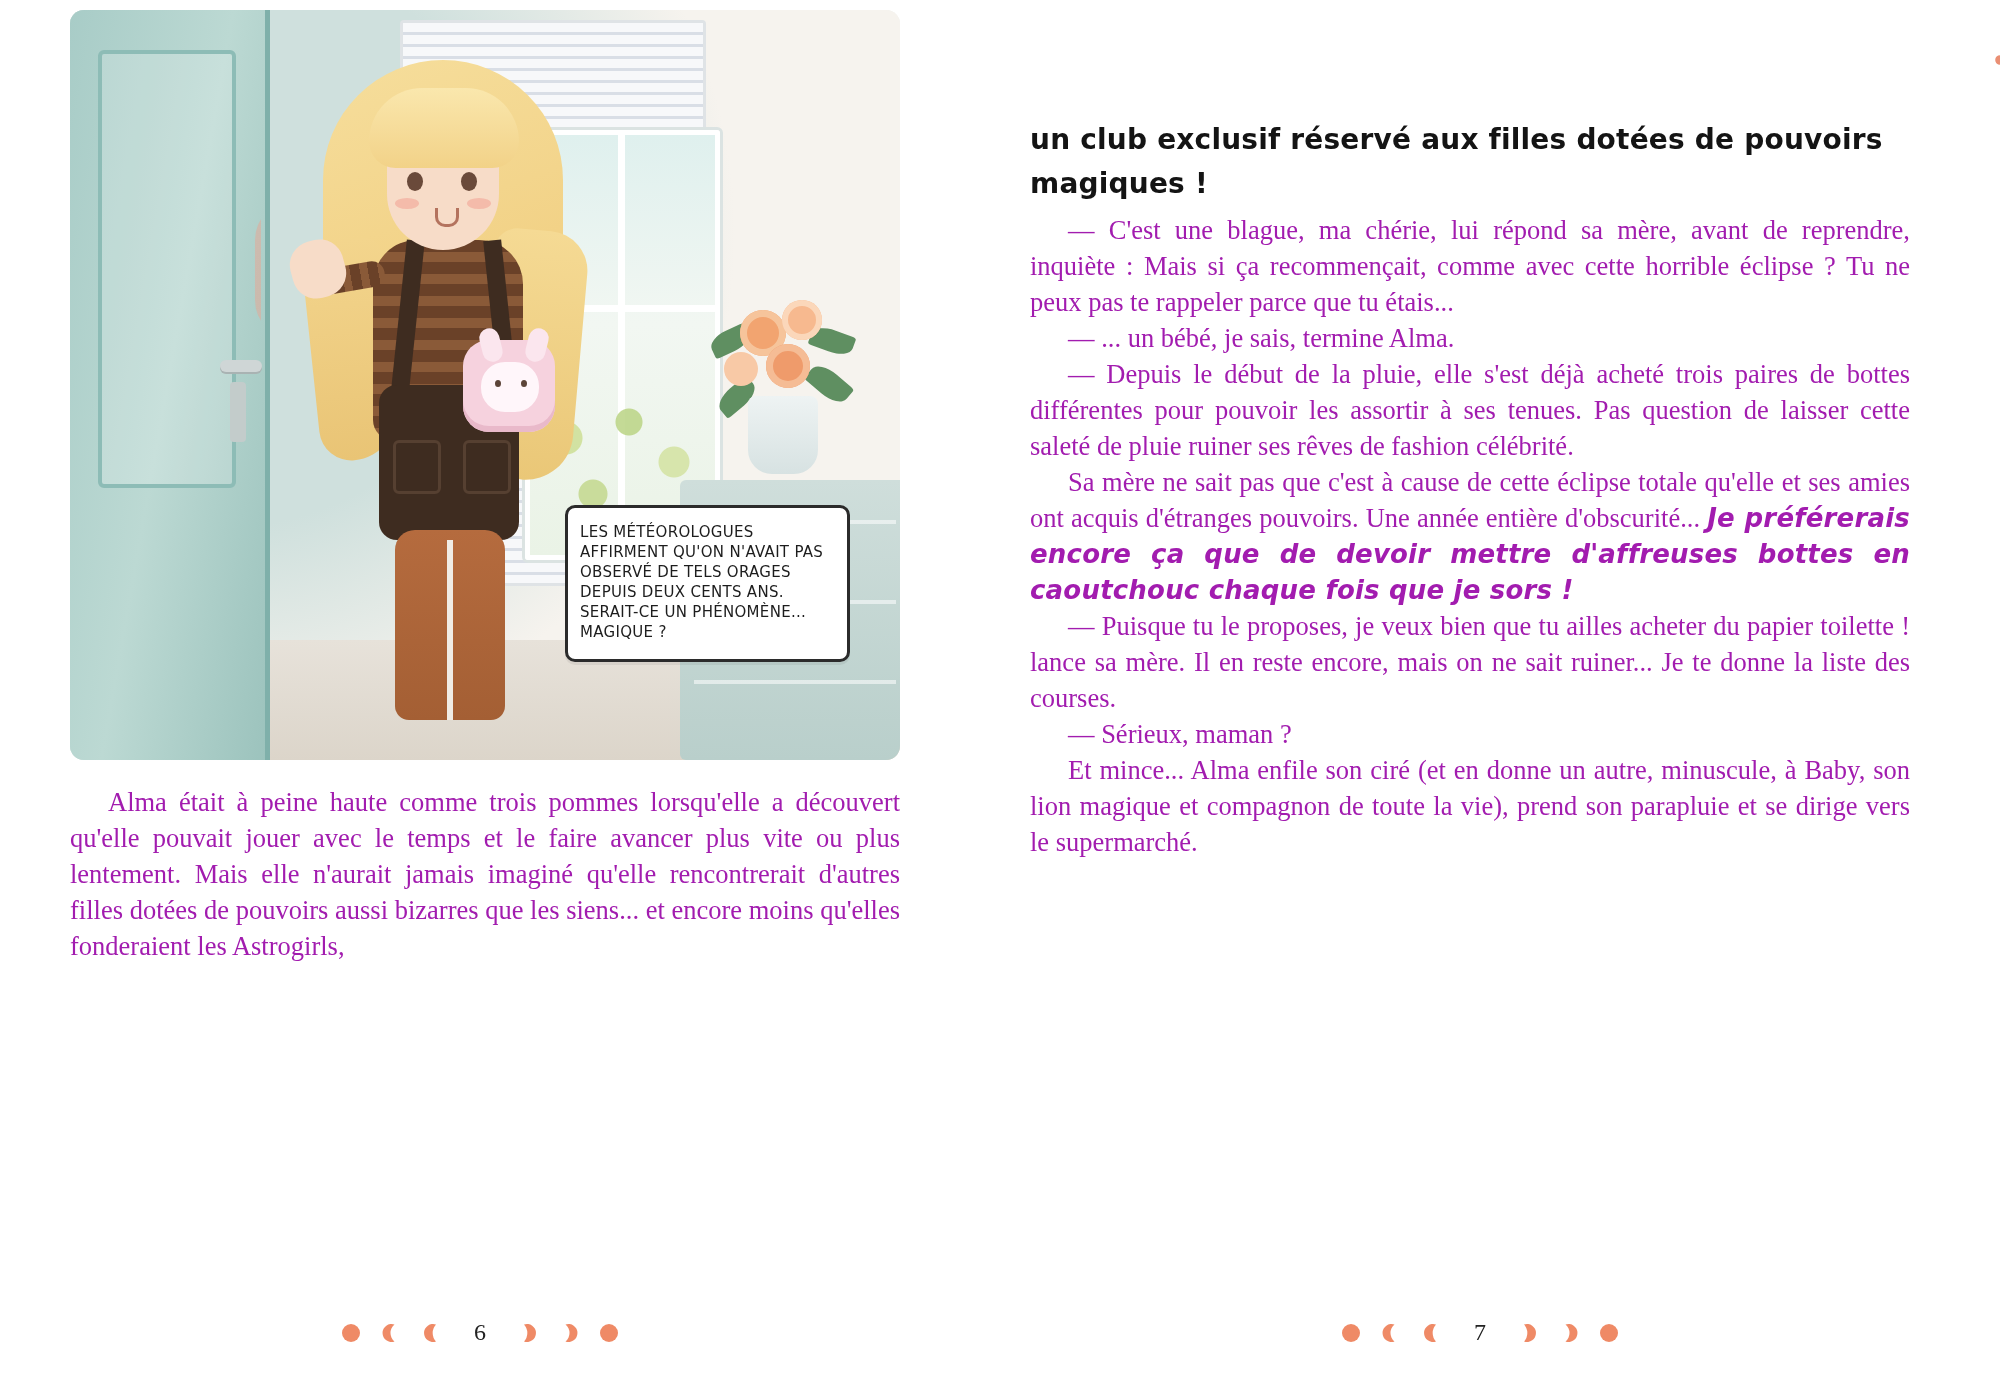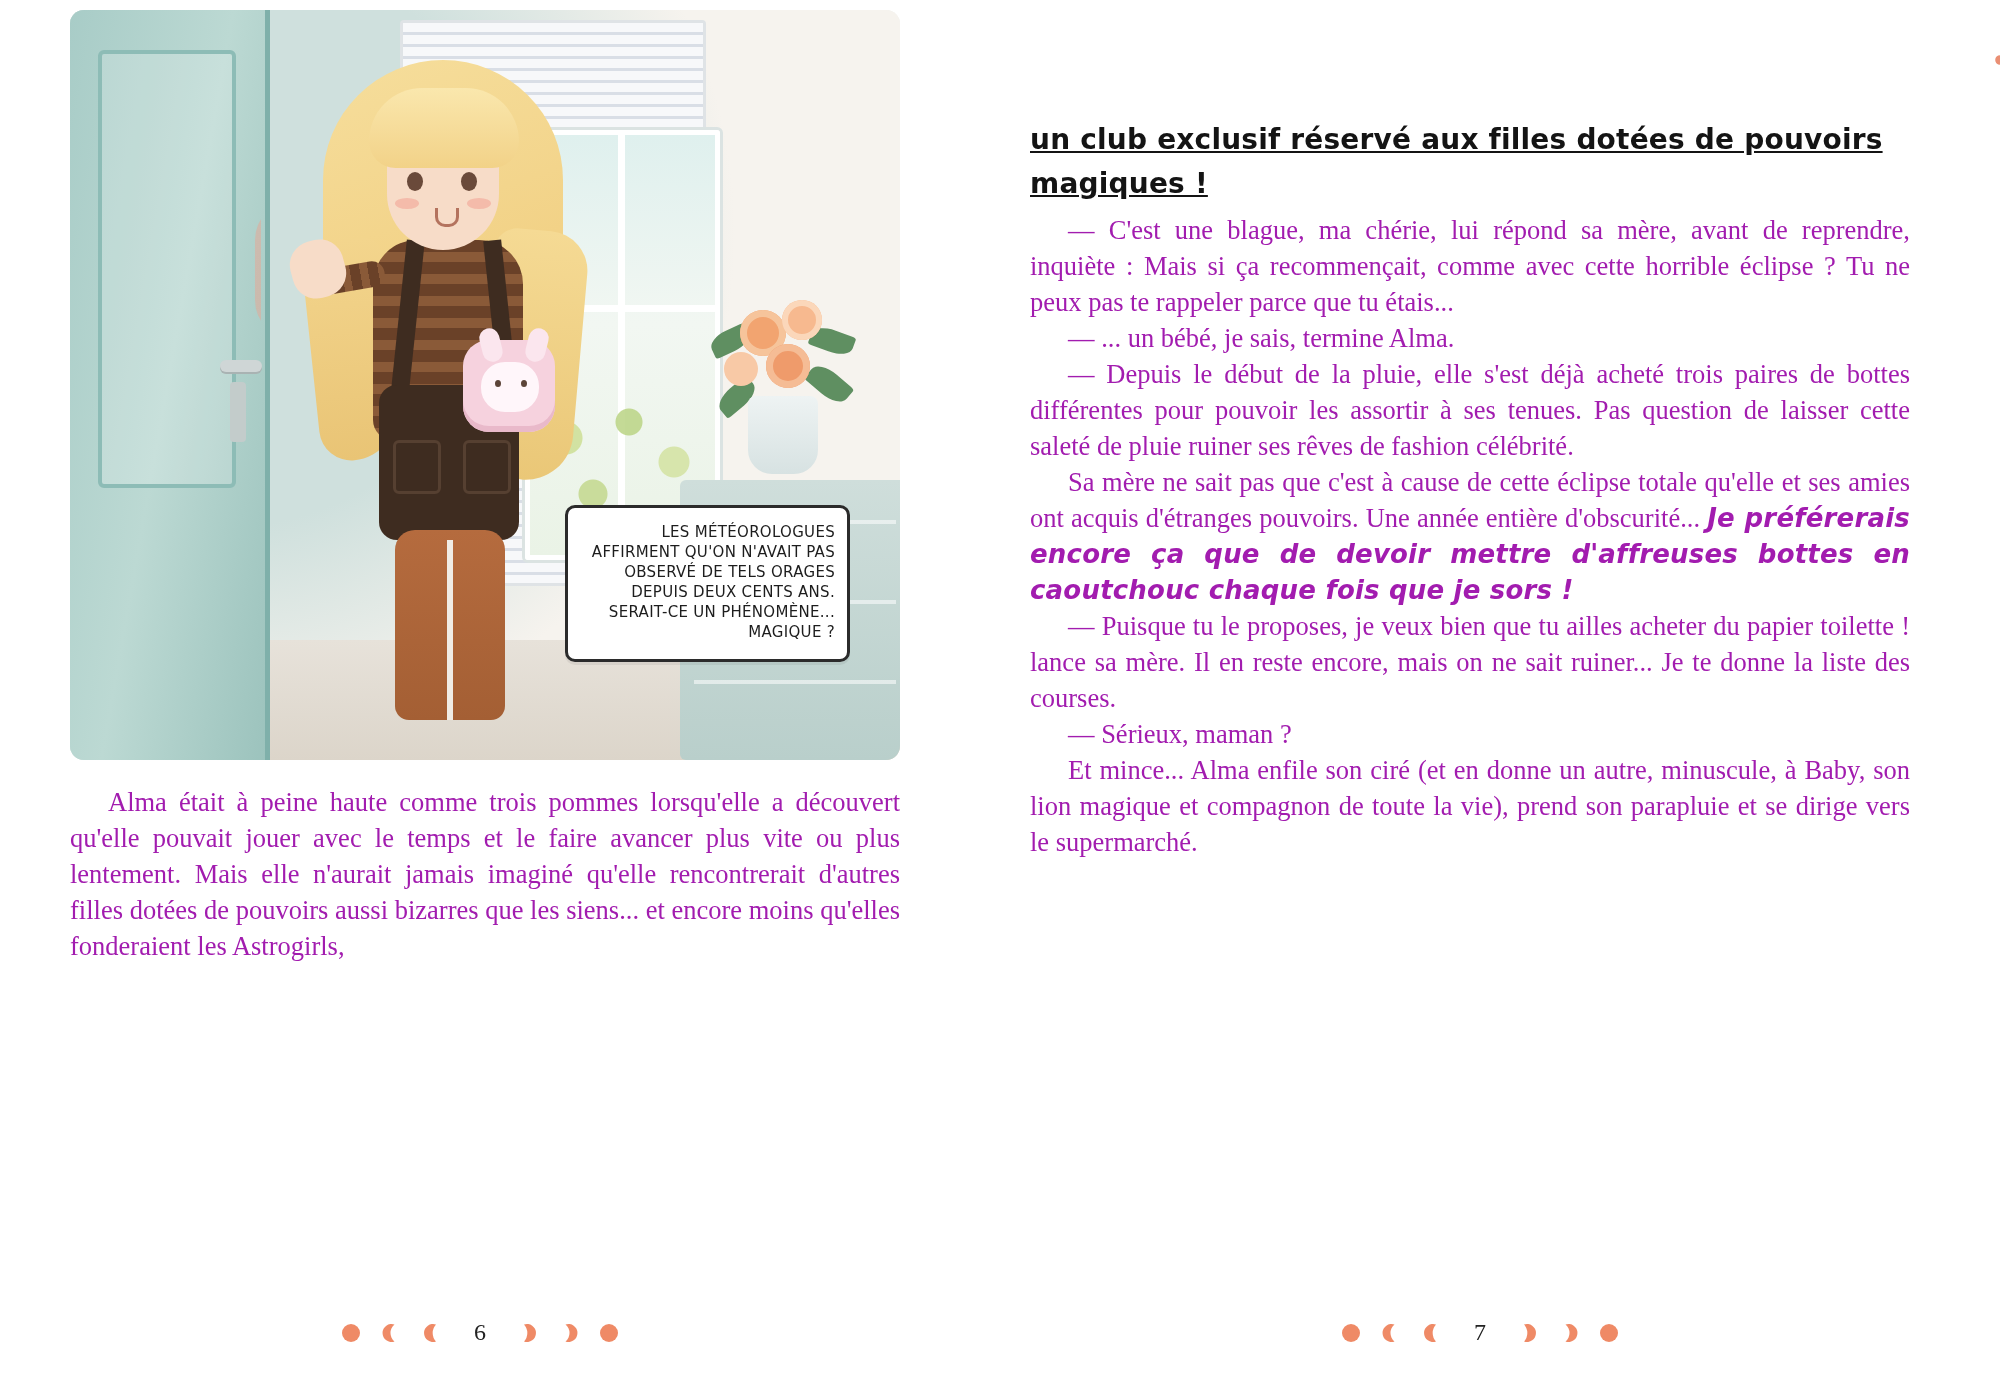--- a/index.html
+++ b/index.html
@@ -282,21 +282,21 @@
 
   
   .speech {
     position: absolute;
     left: 495px; top: 495px;
     width: 255px;
     background: #ffffff;
     border: 3px solid #2b2b2b;
     border-radius: 10px;
     padding: 14px 12px 16px;
-    text-align: right;
+    text-align: left;
     font-family: "DejaVu Sans", sans-serif;
     font-size: 15px;
     line-height: 1.34;
     letter-spacing: .3px;
     color: #1d1d1d;
     text-transform: uppercase;
     box-shadow: 0 3px 0 rgba(0,0,0,.06);
   }
 
   
@@ -327,21 +327,20 @@
     letter-spacing: .2px;
   }
   .heading-hand {
     font-family: "DejaVu Sans", sans-serif;
     font-size: 28px;
     font-weight: 600;
     line-height: 44px;
     color: #141414;
     margin: 0 0 6px 0;
     letter-spacing: .2px;
-    text-decoration: underline;
   }
   .right-top { padding-top: 118px; }
 
   
   .footer {
     position: absolute;
     bottom: 54px;
     display: flex;
     align-items: center;
     justify-content: center;

